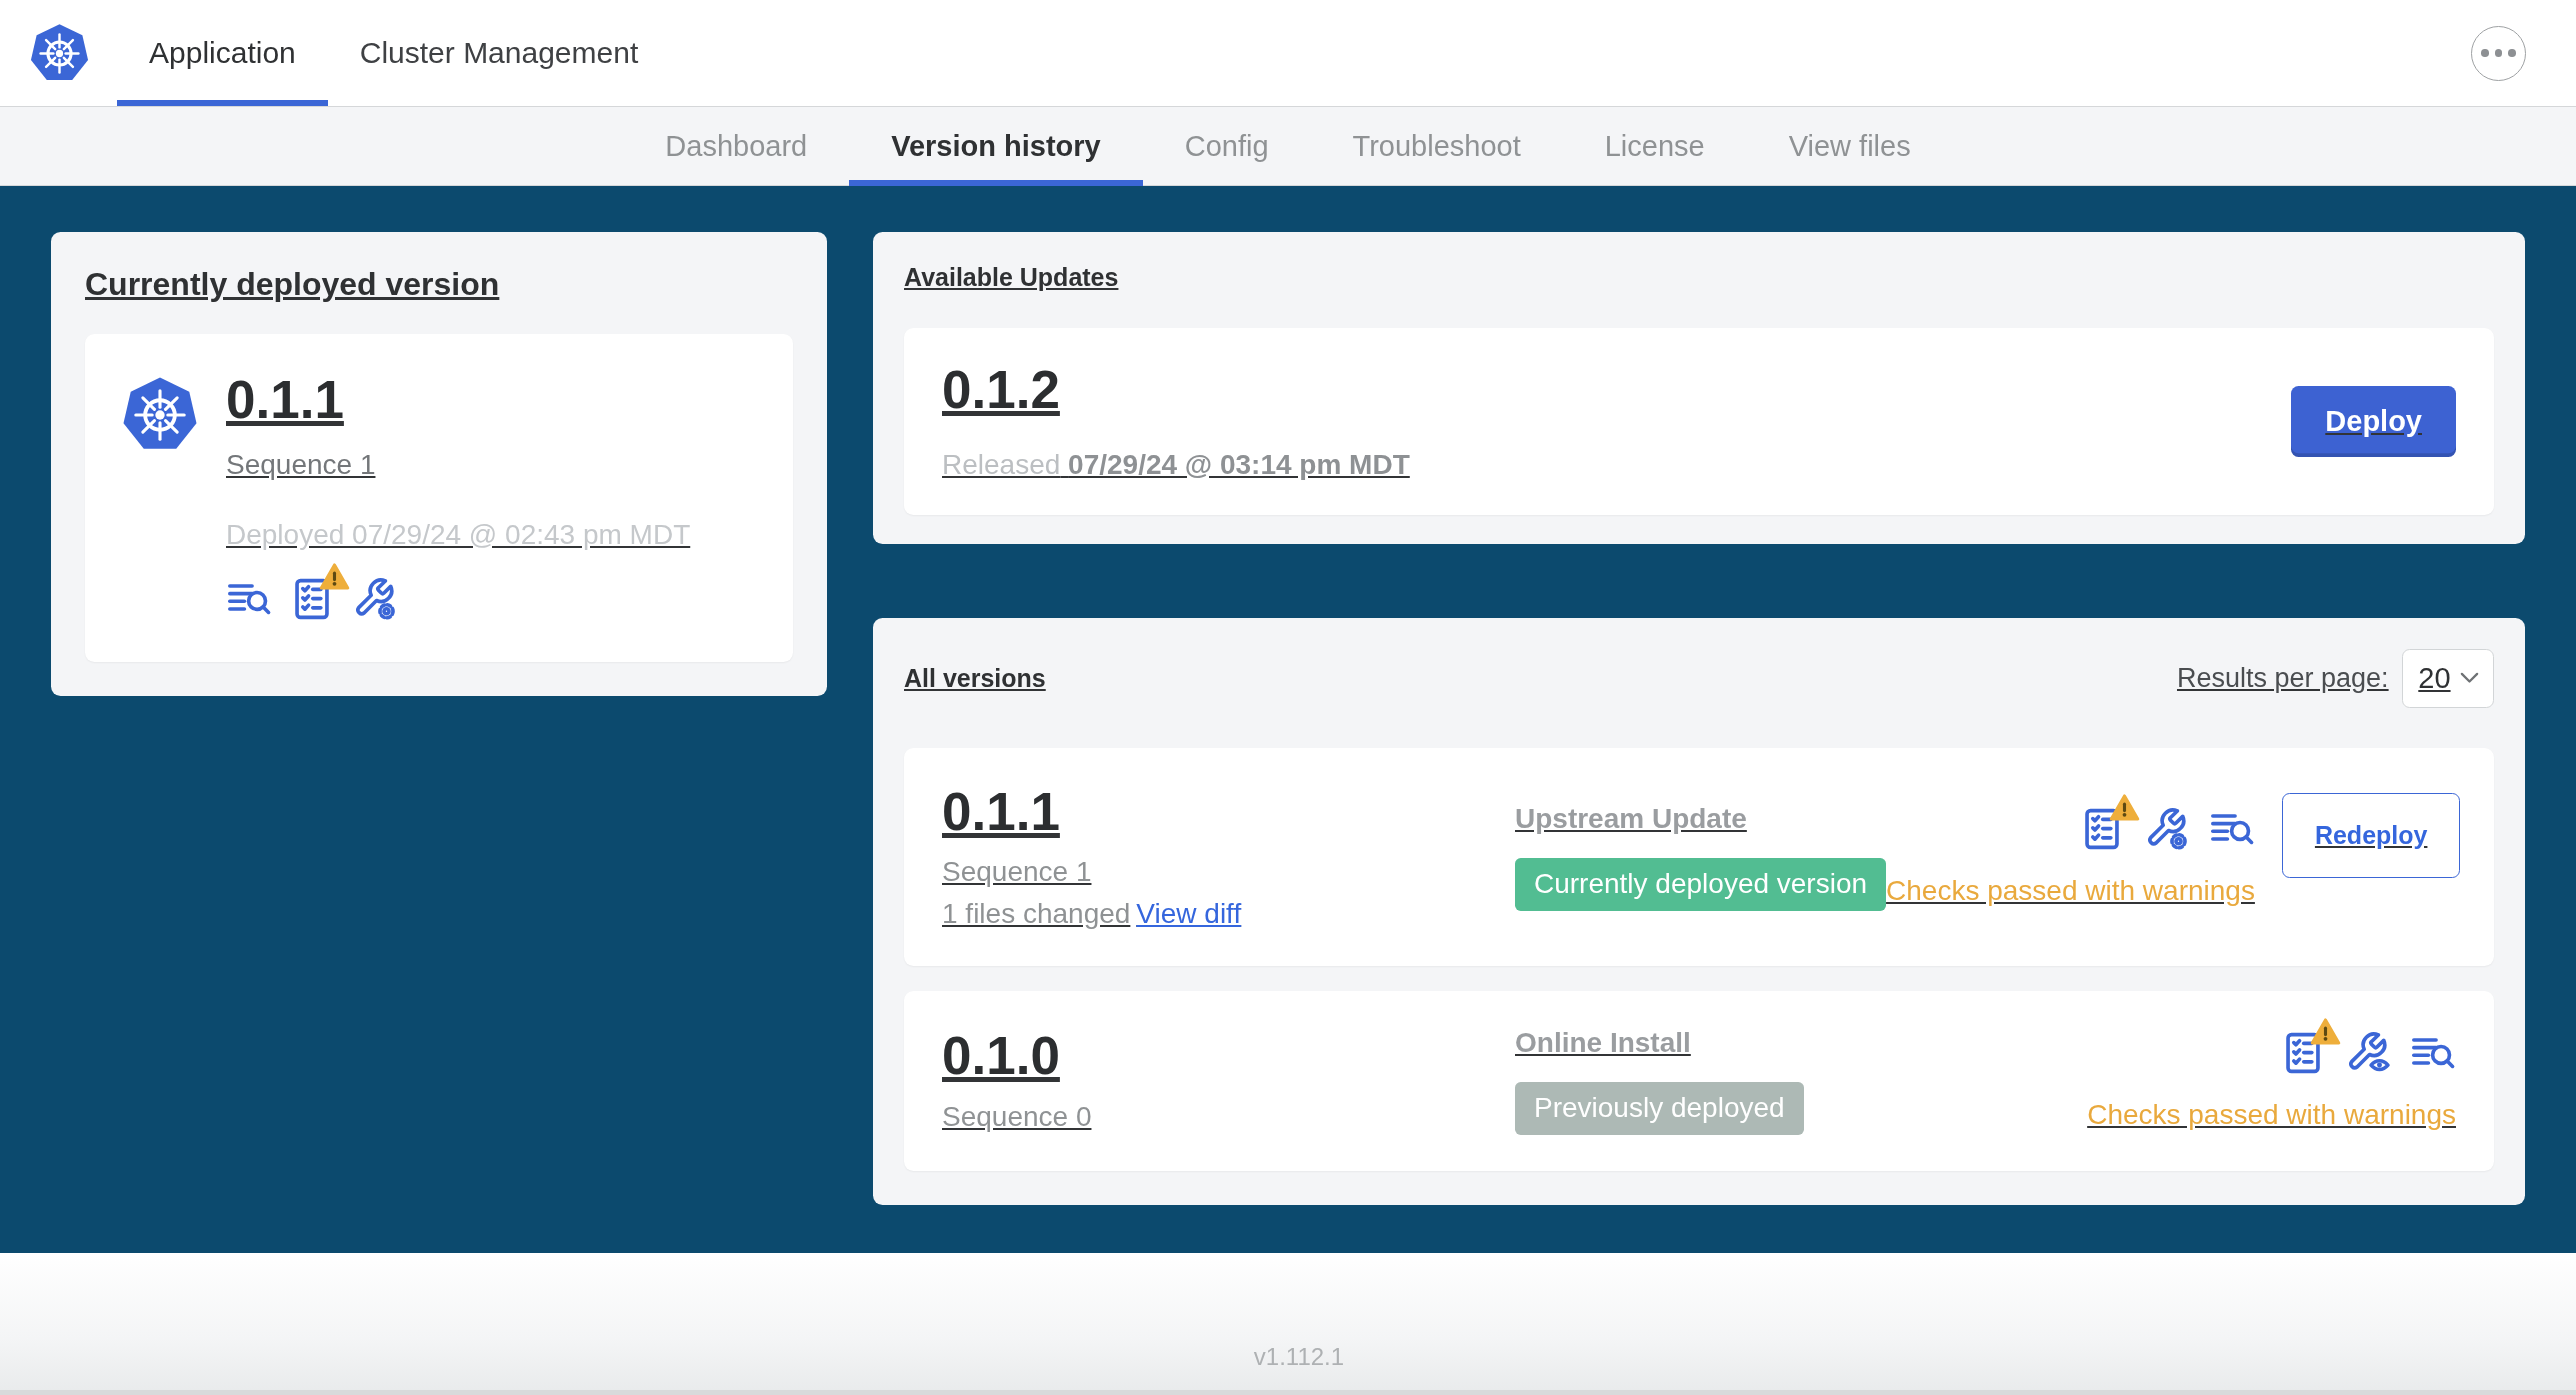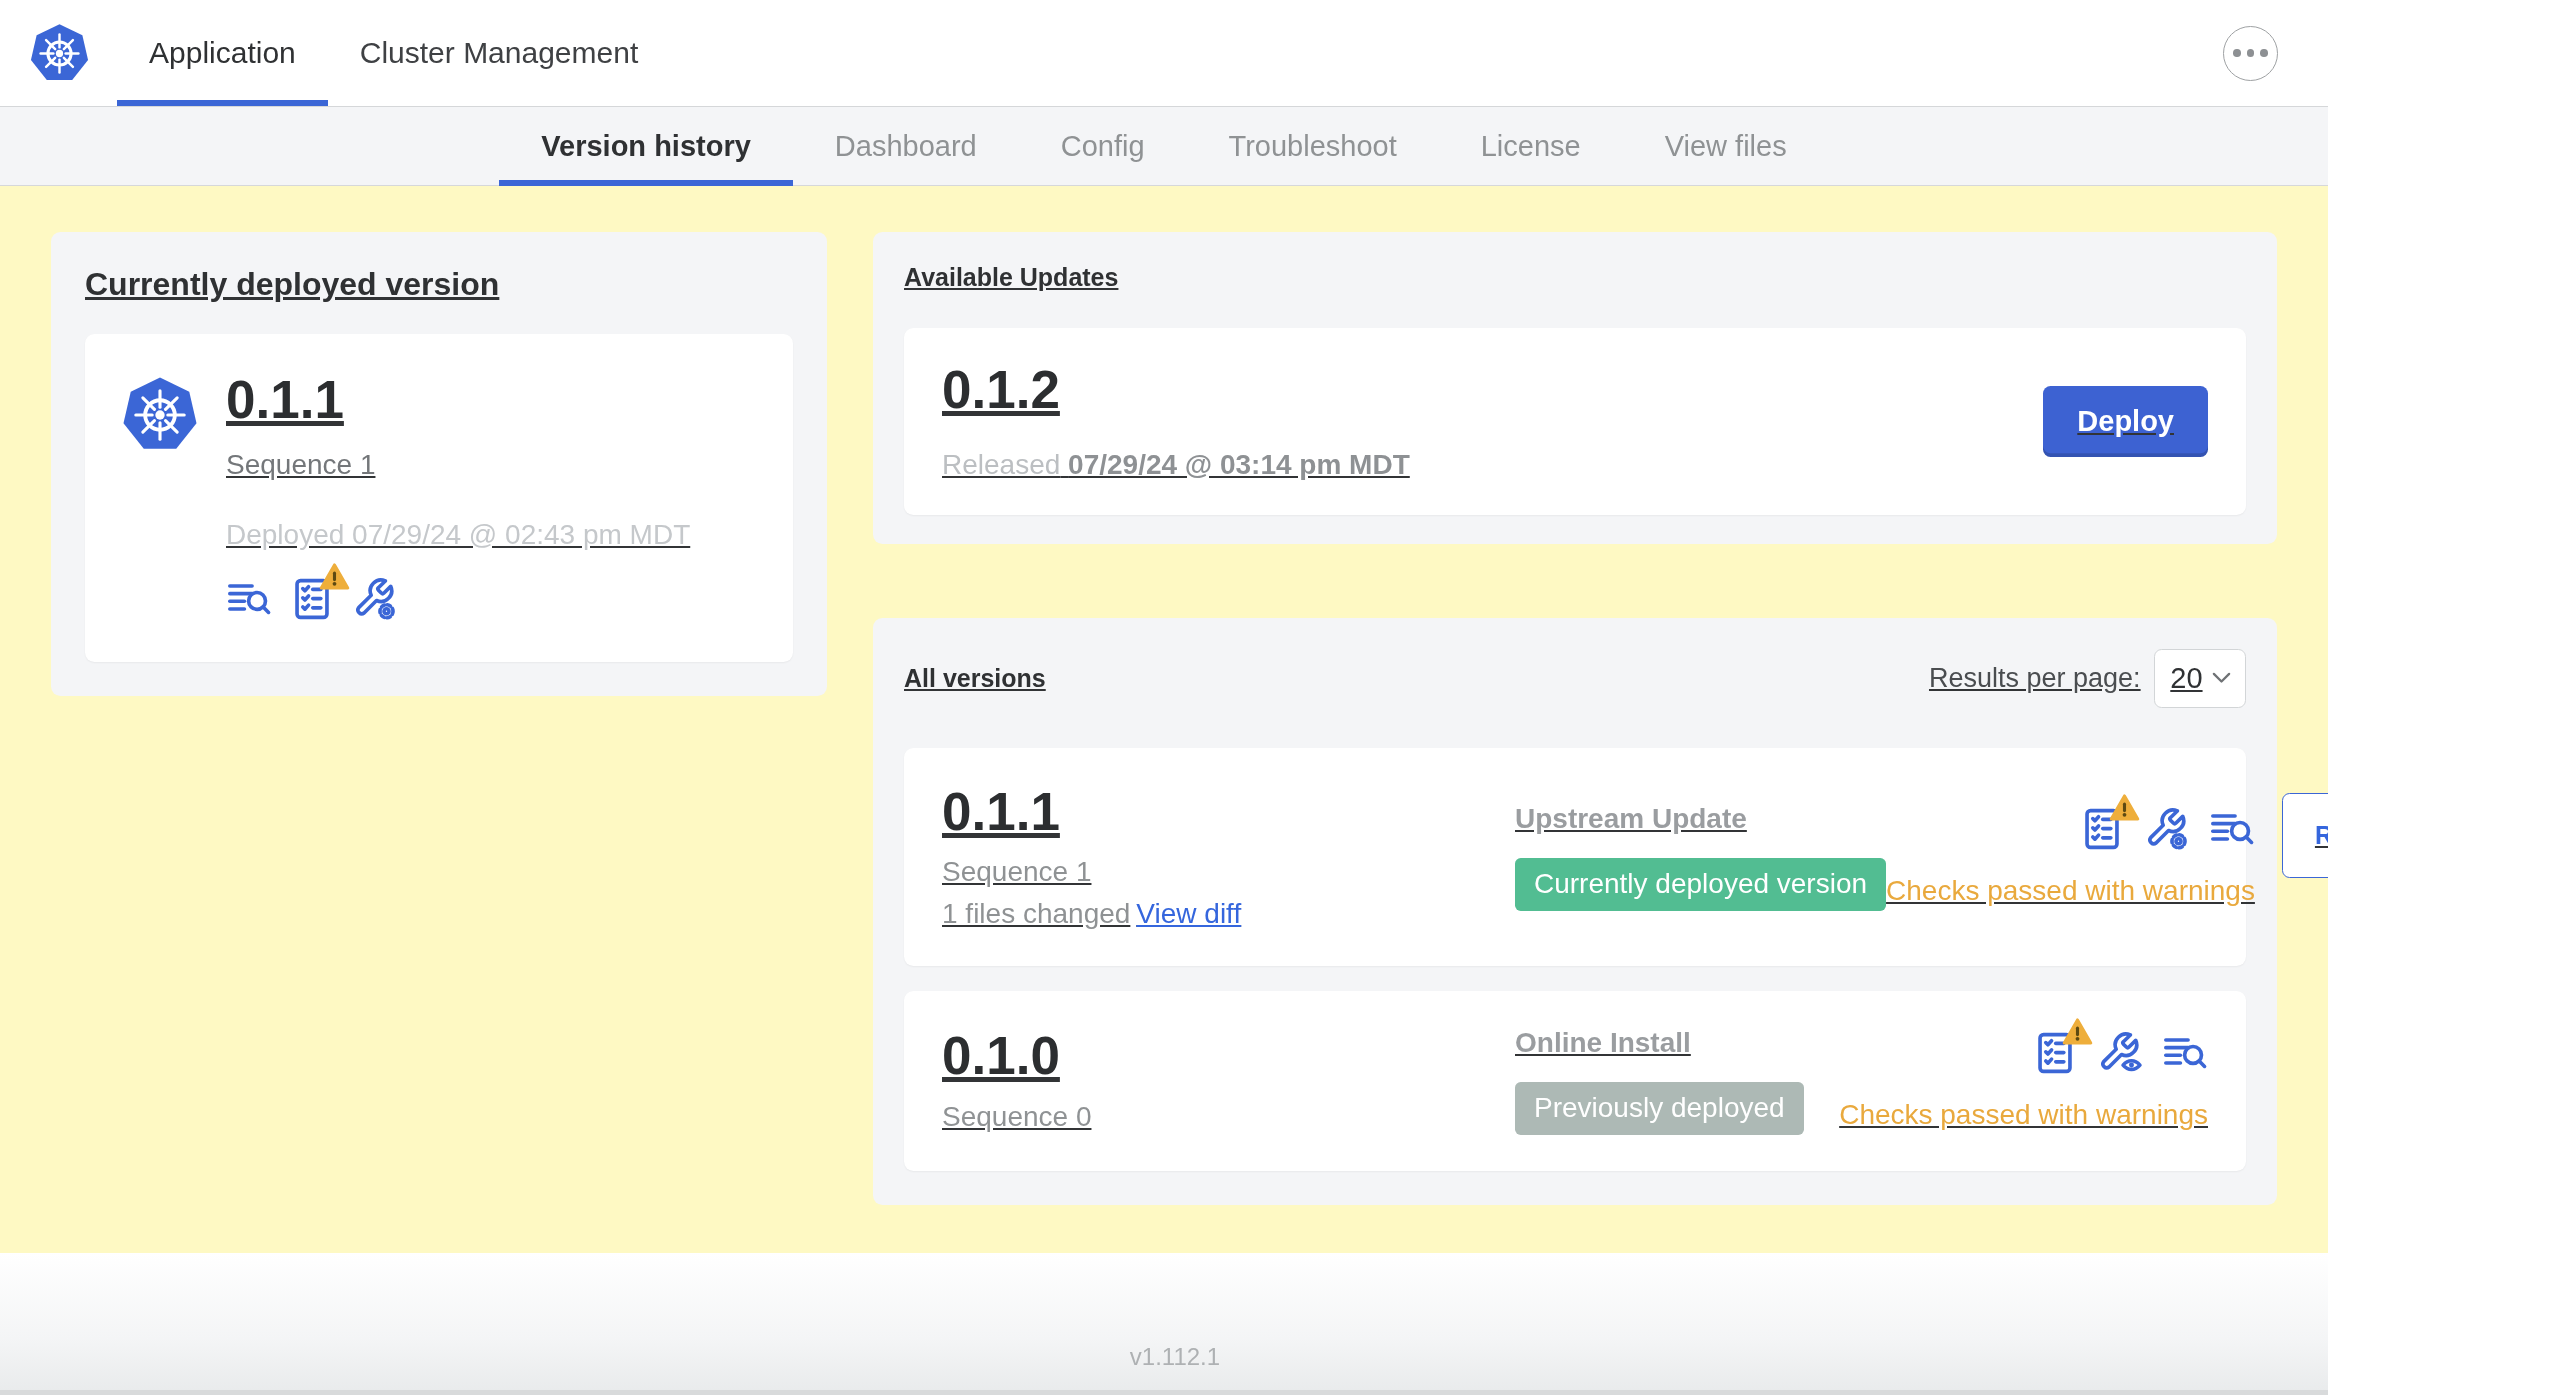--- a/index.html
+++ b/index.html
@@ -1,18 +1,18 @@
 <!DOCTYPE html>
 <html><head>
 <meta charset="utf-8">
 <style>
   * { margin:0; padding:0; box-sizing:border-box; }
   html,body { background:#fff; }
   body { font-family:"Liberation Sans", sans-serif; color:#323436; }
-  .app { width:2328px; height:1396px; background:#fef9c3; display:flex; flex-direction:column; overflow:hidden; position:relative; }
+  .app { width:2576px; height:1396px; background:#0c4a6e; display:flex; flex-direction:column; overflow:hidden; position:relative; }
 
   
   .header { height:107px; flex:0 0 107px; display:flex; align-items:center; padding:0 50px 0 29px; border-bottom:1px solid #d5d7d9; background:#fff; }
   .k8s-logo-sm { width:61px; height:61px; flex:0 0 auto; }
   .htabs { display:flex; height:100%; margin-left:27px; }
   .htab { position:relative; display:flex; align-items:center; padding:0 32px; font-size:30px; color:#3f4144; cursor:pointer; }
   .htab.active { color:#2f3133; }
   .htab.active .hunderline { position:absolute; left:0; right:0; bottom:0; height:5.7px; background:#3b66d6; }
   .more-btn { margin-left:auto; width:55px; height:55px; border-radius:50%; border:1.9px solid #9ea1a3; background:#fff; display:flex; align-items:center; justify-content:center; gap:5.7px; cursor:pointer; }
   .more-btn .dot { width:7.6px; height:7.6px; border-radius:50%; background:#8d9093; }
@@ -164,26 +164,26 @@
       </div>
     </nav>
     <button class="more-btn">
       <span class="dot"></span>
       <span class="dot"></span>
       <span class="dot"></span>
     </button>
   </header>
 
   <nav class="subnav">
+    <div class="stab">
+        <span>Dashboard</span>
+      </div>
     <div class="stab active">
         <span>Version history</span>
         <span class="sunderline"></span>
-      </div>
-    <div class="stab">
-        <span>Dashboard</span>
       </div>
     <div class="stab">
         <span>Config</span>
       </div>
     <div class="stab">
         <span>Troubleshoot</span>
       </div>
     <div class="stab">
         <span>License</span>
       </div>

